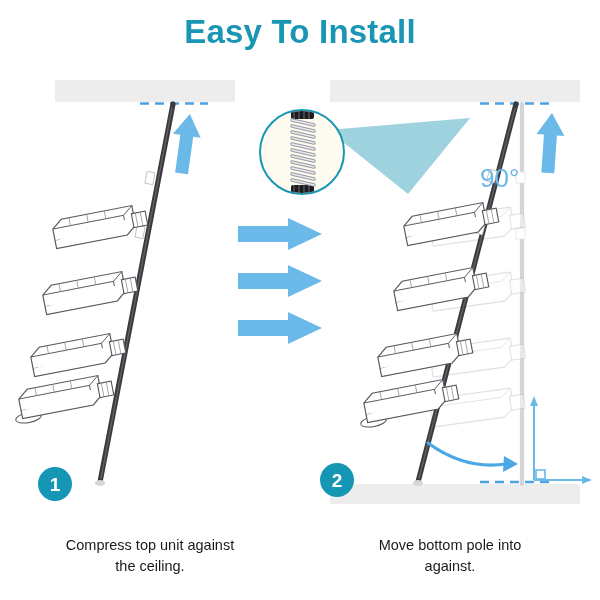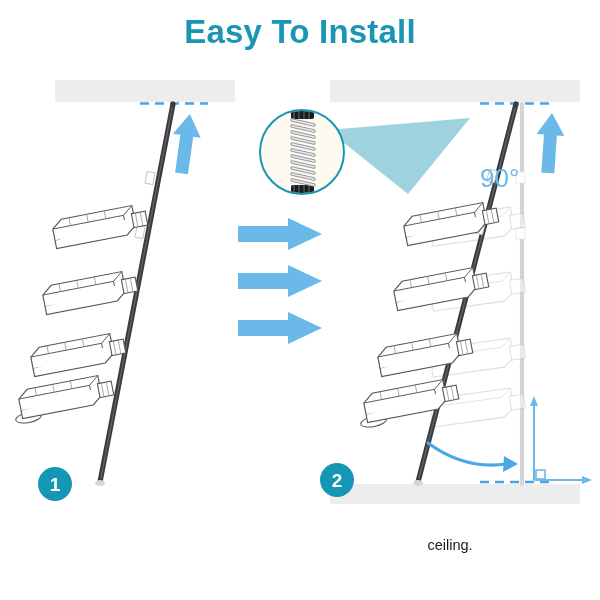--- a/index.html
+++ b/index.html
@@ -169,20 +169,24 @@
           <line x1="93" y1="10" x2="93" y2="24" stroke="#8a8a90" stroke-width="0.7"></line>
         </g>
 
       </svg>
     </div>
 
     <div class="badge badge-1">
       <span>1</span>
     </div>
 
+    <div class="caption">
+      <div>Compress top unit against</div>
+      <div>the ceiling.</div>
+    </div>
   </div>
 
   <div class="panel panel-right">
 
     <div class="stage">
       <svg width="300" height="460" viewBox="0 0 300 460">
 
         <rect x="30" y="20" width="250" height="22" fill="#ededed"></rect>
         <line x1="180" y1="43.5" x2="250" y2="43.5" stroke="#4ba3e3" stroke-width="2.6" stroke-dasharray="9 6"></line>
 
@@ -309,21 +313,22 @@
       </svg>
 
       <div class="deg-label">90°</div>
     </div>
 
     <div class="badge badge-2">
       <span>2</span>
     </div>
 
     <div class="caption">
-      <div>ceiling.</div>
+      <div>Move bottom pole into</div>
+      <div>against.</div>
     </div>
   </div>
 
   <div class="zoomcircle">
     <svg width="230" height="100" viewBox="0 0 230 100">
 
       <path d="M70,22 L212,10 L150,86 Z" fill="#9ed2de"></path>
 
       <circle cx="44" cy="44" r="42" fill="#fdfaef" stroke="#1a96b4" stroke-width="2"></circle>
 

